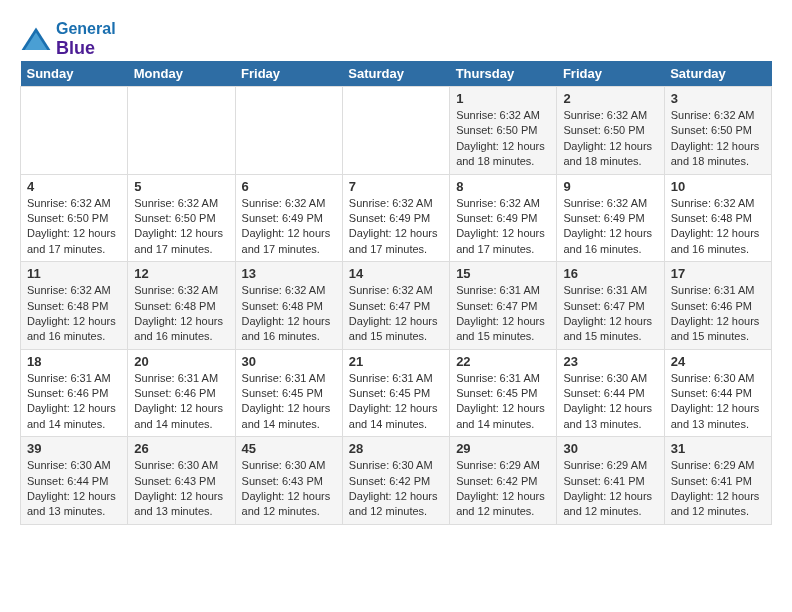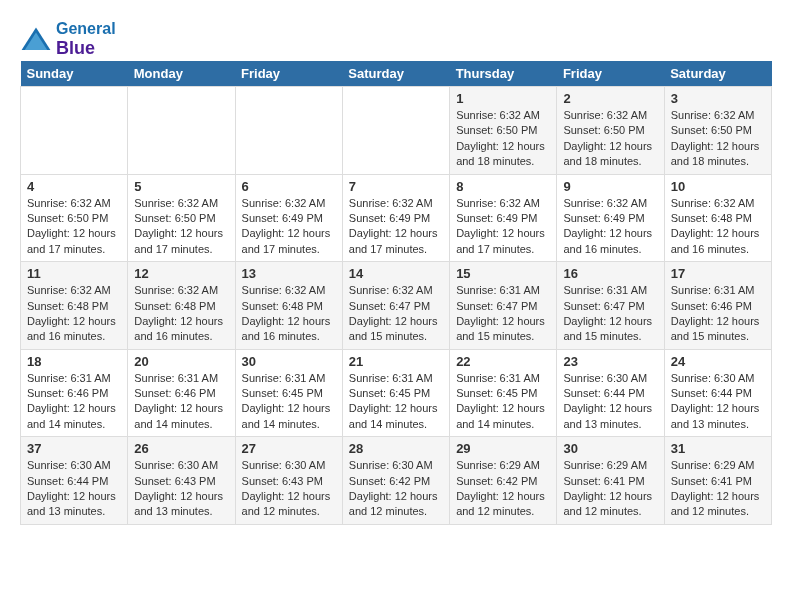--- a/index.html
+++ b/index.html
@@ -290,35 +290,35 @@
         <td>
           <span class="day-num">24</span>
           <div class="day-detail" style="white-space: pre-line;">Sunrise: 6:30 AM
 Sunset: 6:44 PM
 Daylight: 12 hours
 and 13 minutes.</div>
         </td>
       </tr>
       <tr>
         <td>
-          <span class="day-num">37</span>
+          <span class="day-num">39</span>
           <div class="day-detail" style="white-space: pre-line;">Sunrise: 6:30 AM
 Sunset: 6:44 PM
 Daylight: 12 hours
 and 13 minutes.</div>
         </td>
         <td>
           <span class="day-num">26</span>
           <div class="day-detail" style="white-space: pre-line;">Sunrise: 6:30 AM
 Sunset: 6:43 PM
 Daylight: 12 hours
 and 13 minutes.</div>
         </td>
         <td>
-          <span class="day-num">27</span>
+          <span class="day-num">45</span>
           <div class="day-detail" style="white-space: pre-line;">Sunrise: 6:30 AM
 Sunset: 6:43 PM
 Daylight: 12 hours
 and 12 minutes.</div>
         </td>
         <td>
           <span class="day-num">28</span>
           <div class="day-detail" style="white-space: pre-line;">Sunrise: 6:30 AM
 Sunset: 6:42 PM
 Daylight: 12 hours

